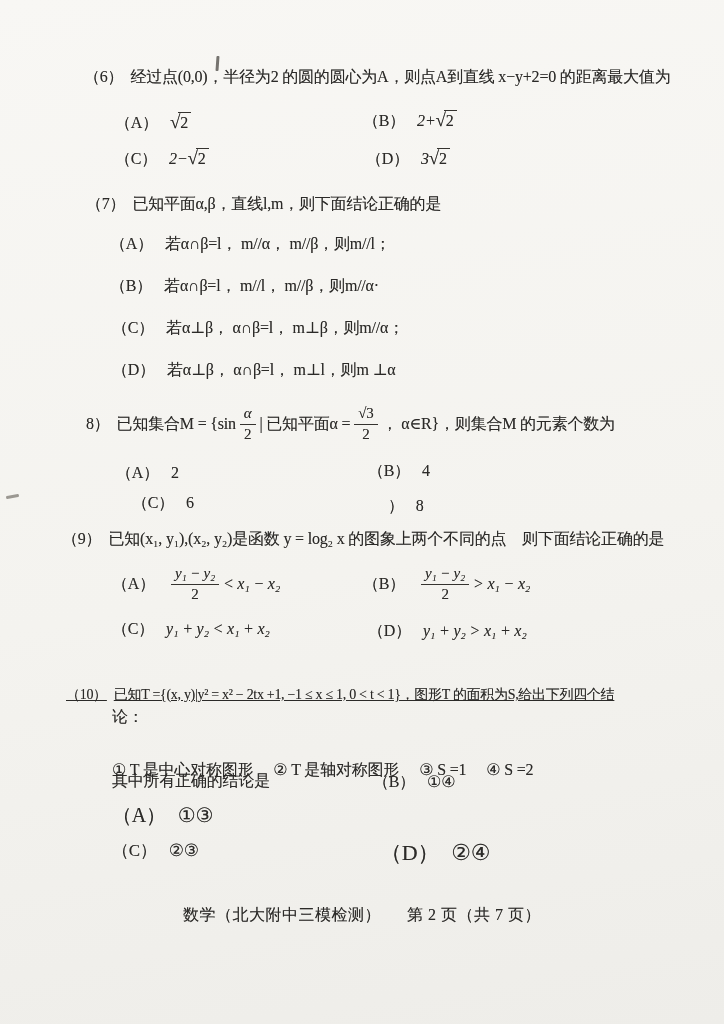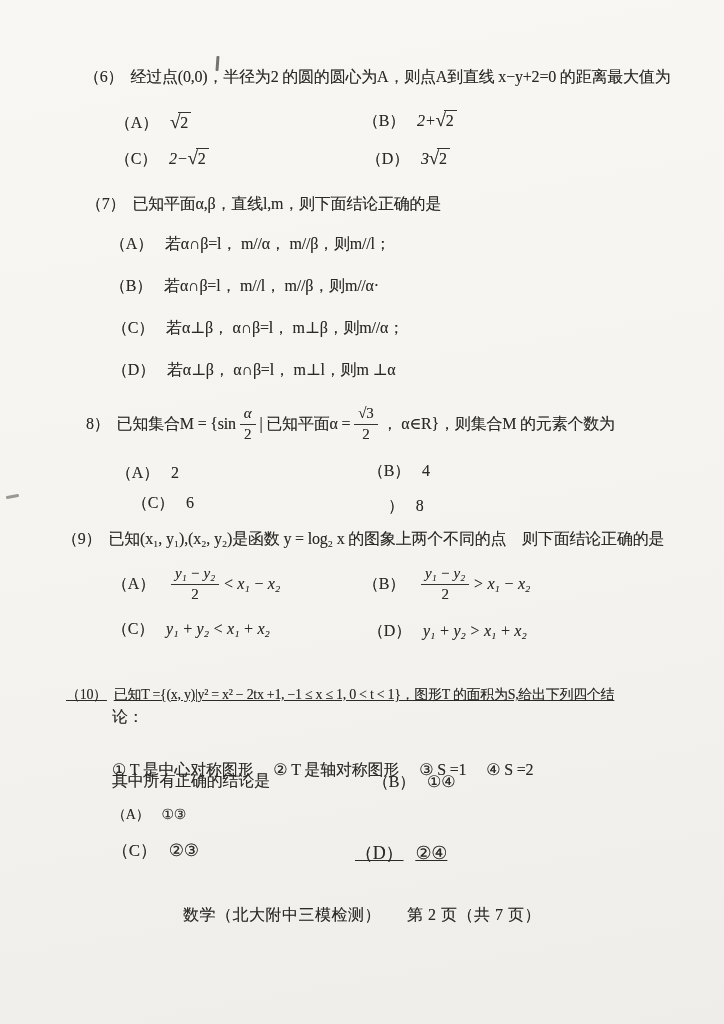--- a/index.html
+++ b/index.html
@@ -148,30 +148,30 @@
   </div>
   <div class="row" style="left:112px;top:706px;">
     <span>论：</span>
   </div>
   <div class="row conc" style="left:112px;top:759px;">
     <span>① T 是中心对称图形</span><span>② T 是轴对称图形</span><span>③ S =1</span><span>④ S =2</span>
   </div>
   <div class="row" style="left:112px;top:770px;">
     <span>其中所有正确的结论是</span>
   </div>
-  <div class="opt" style="left:112px;top:804px;font-size:14px;">
+  <div class="opt" style="left:112px;top:804px;font-size:20px;">
     <span class="lbl">（A）</span><span>①③</span>
   </div>
   <div class="opt" style="left:373px;top:771px;font-size:16px;">
     <span class="lbl">（B）</span><span>①④</span>
   </div>
   <div class="opt" style="left:112px;top:840px;font-size:17px;">
     <span class="lbl">（C）</span><span>②③</span>
   </div>
-  <div class="opt" style="left:355px;top:842px;font-size:18px;text-decoration:underline;">
+  <div class="opt" style="left:380px;top:842px;font-size:22px;">
     <span class="lbl">（D）</span><span>②④</span>
   </div>
 
   <div class="footer">
     <span>数学（北大附中三模检测）</span><span class="gap"></span><span>第 2 页（共 7 页）</span>
   </div>
 
 </div>
 
 </body></html>

